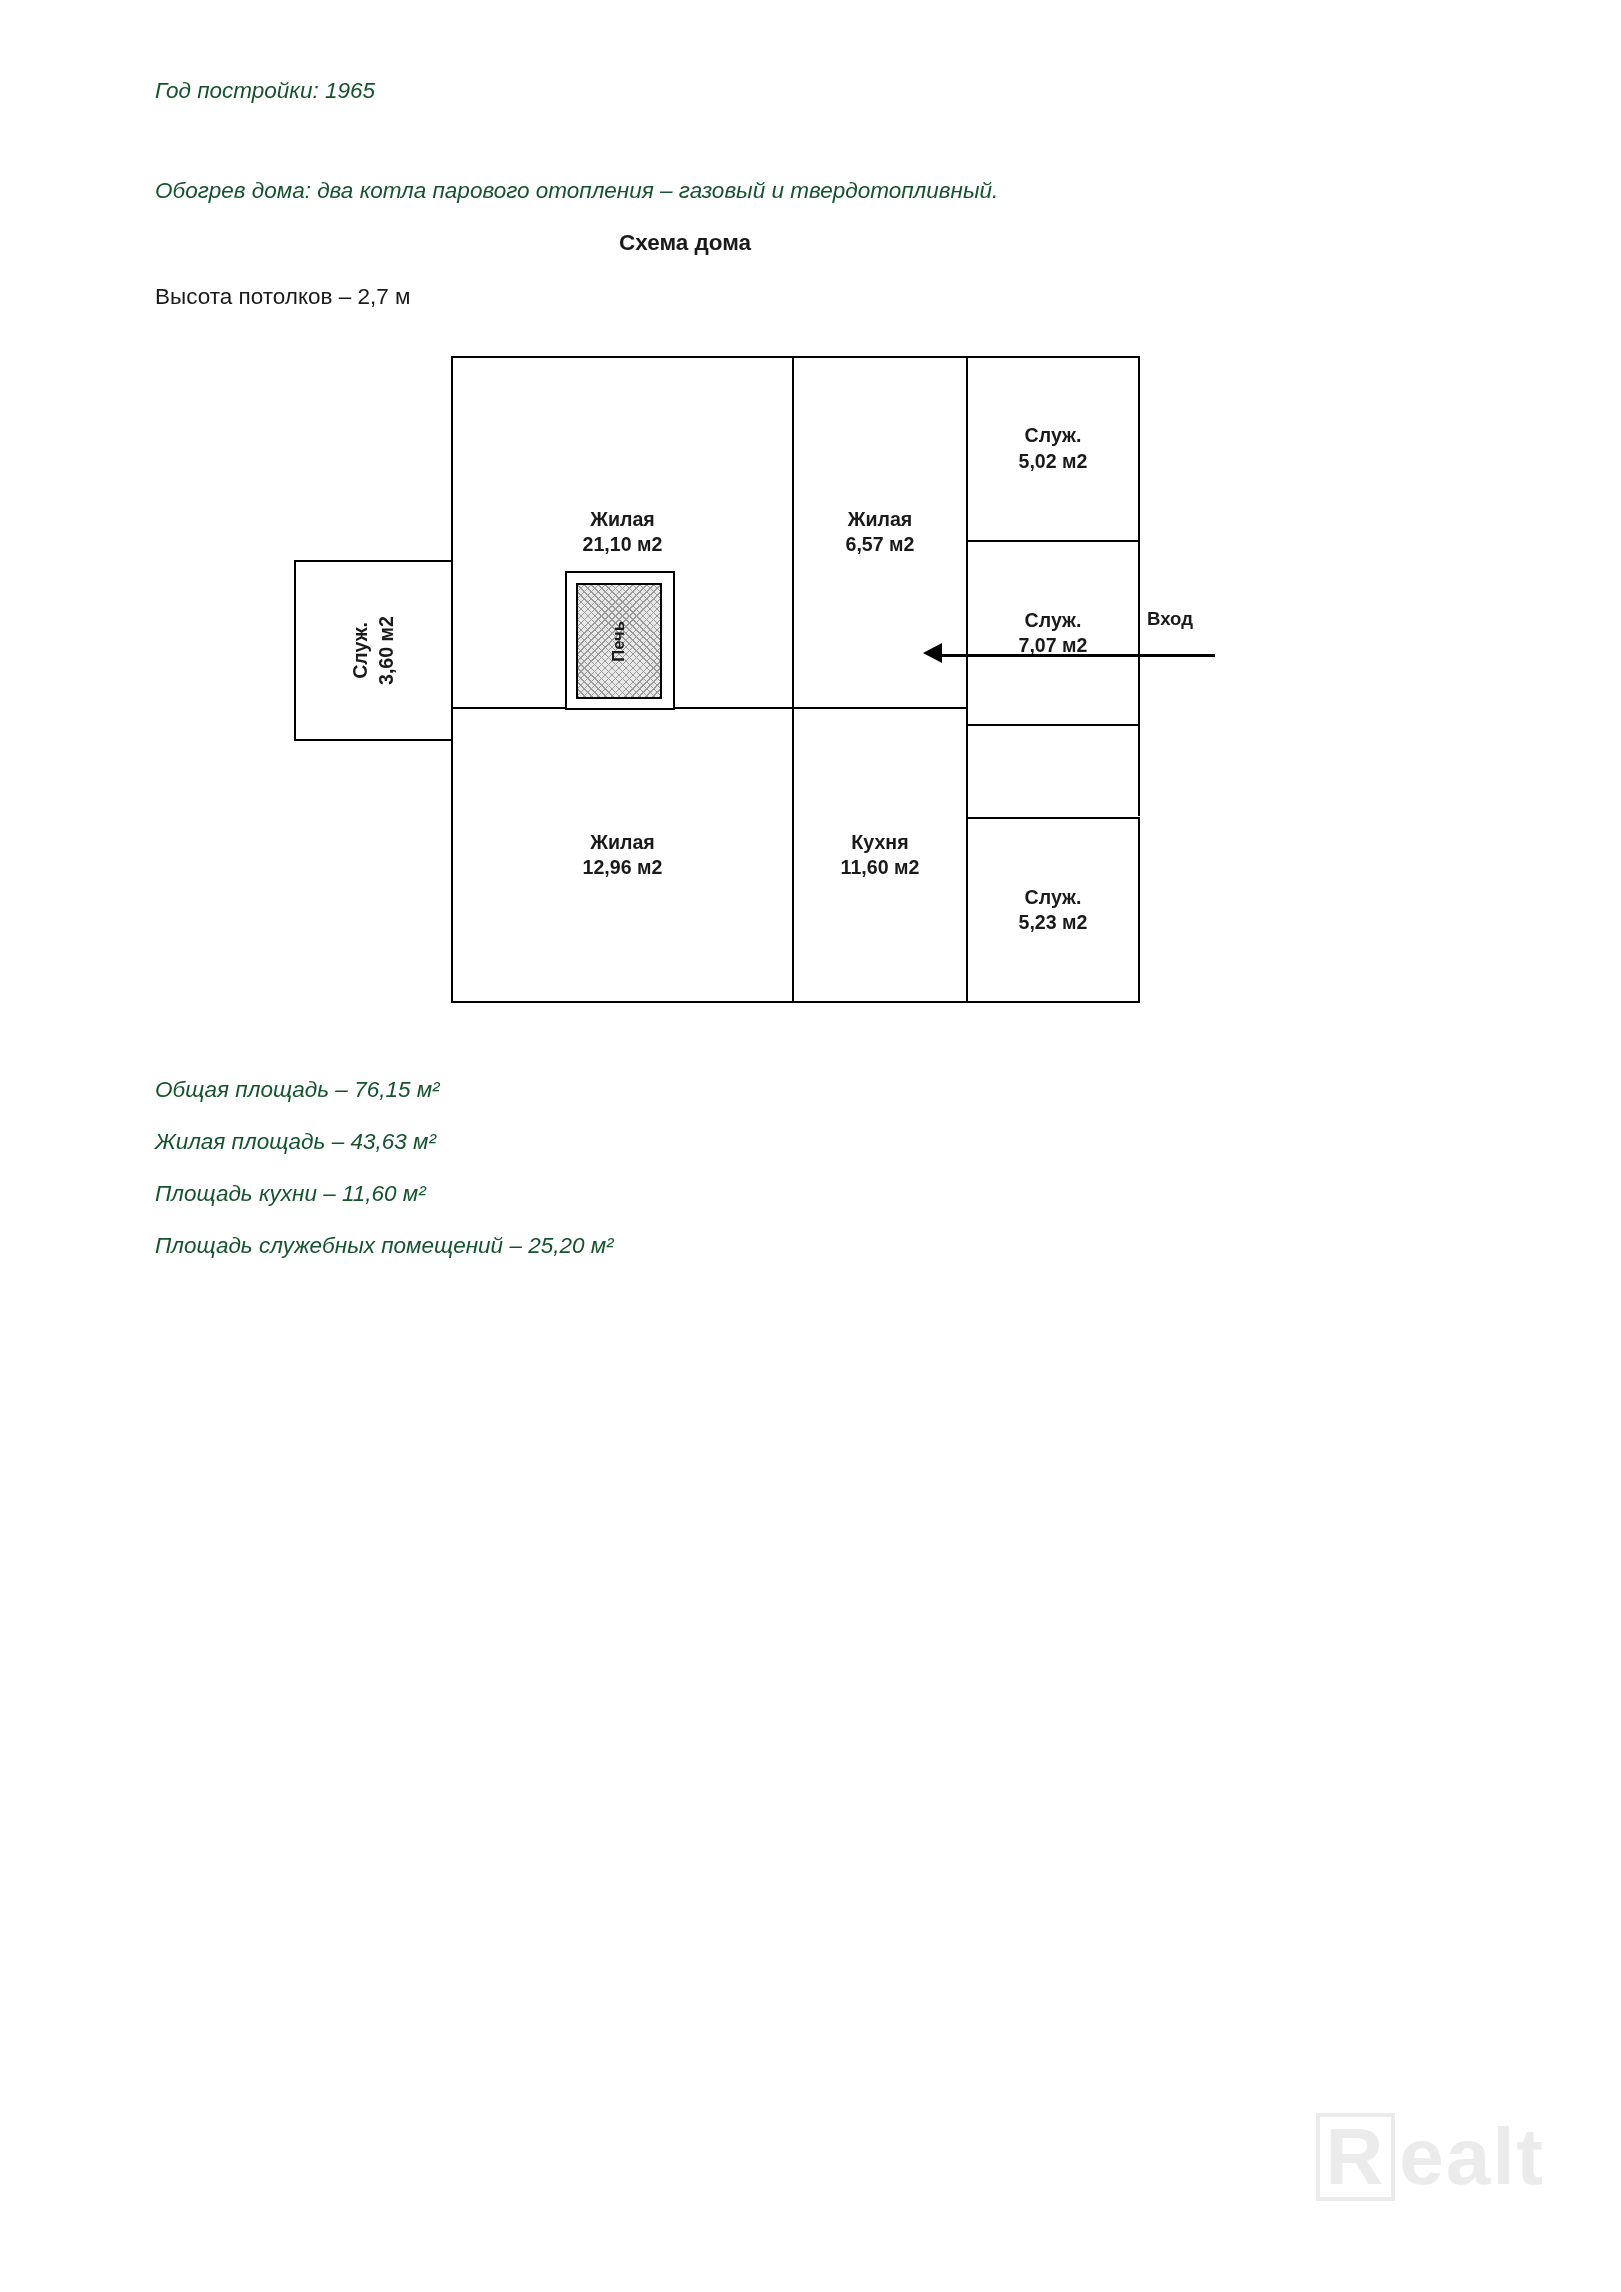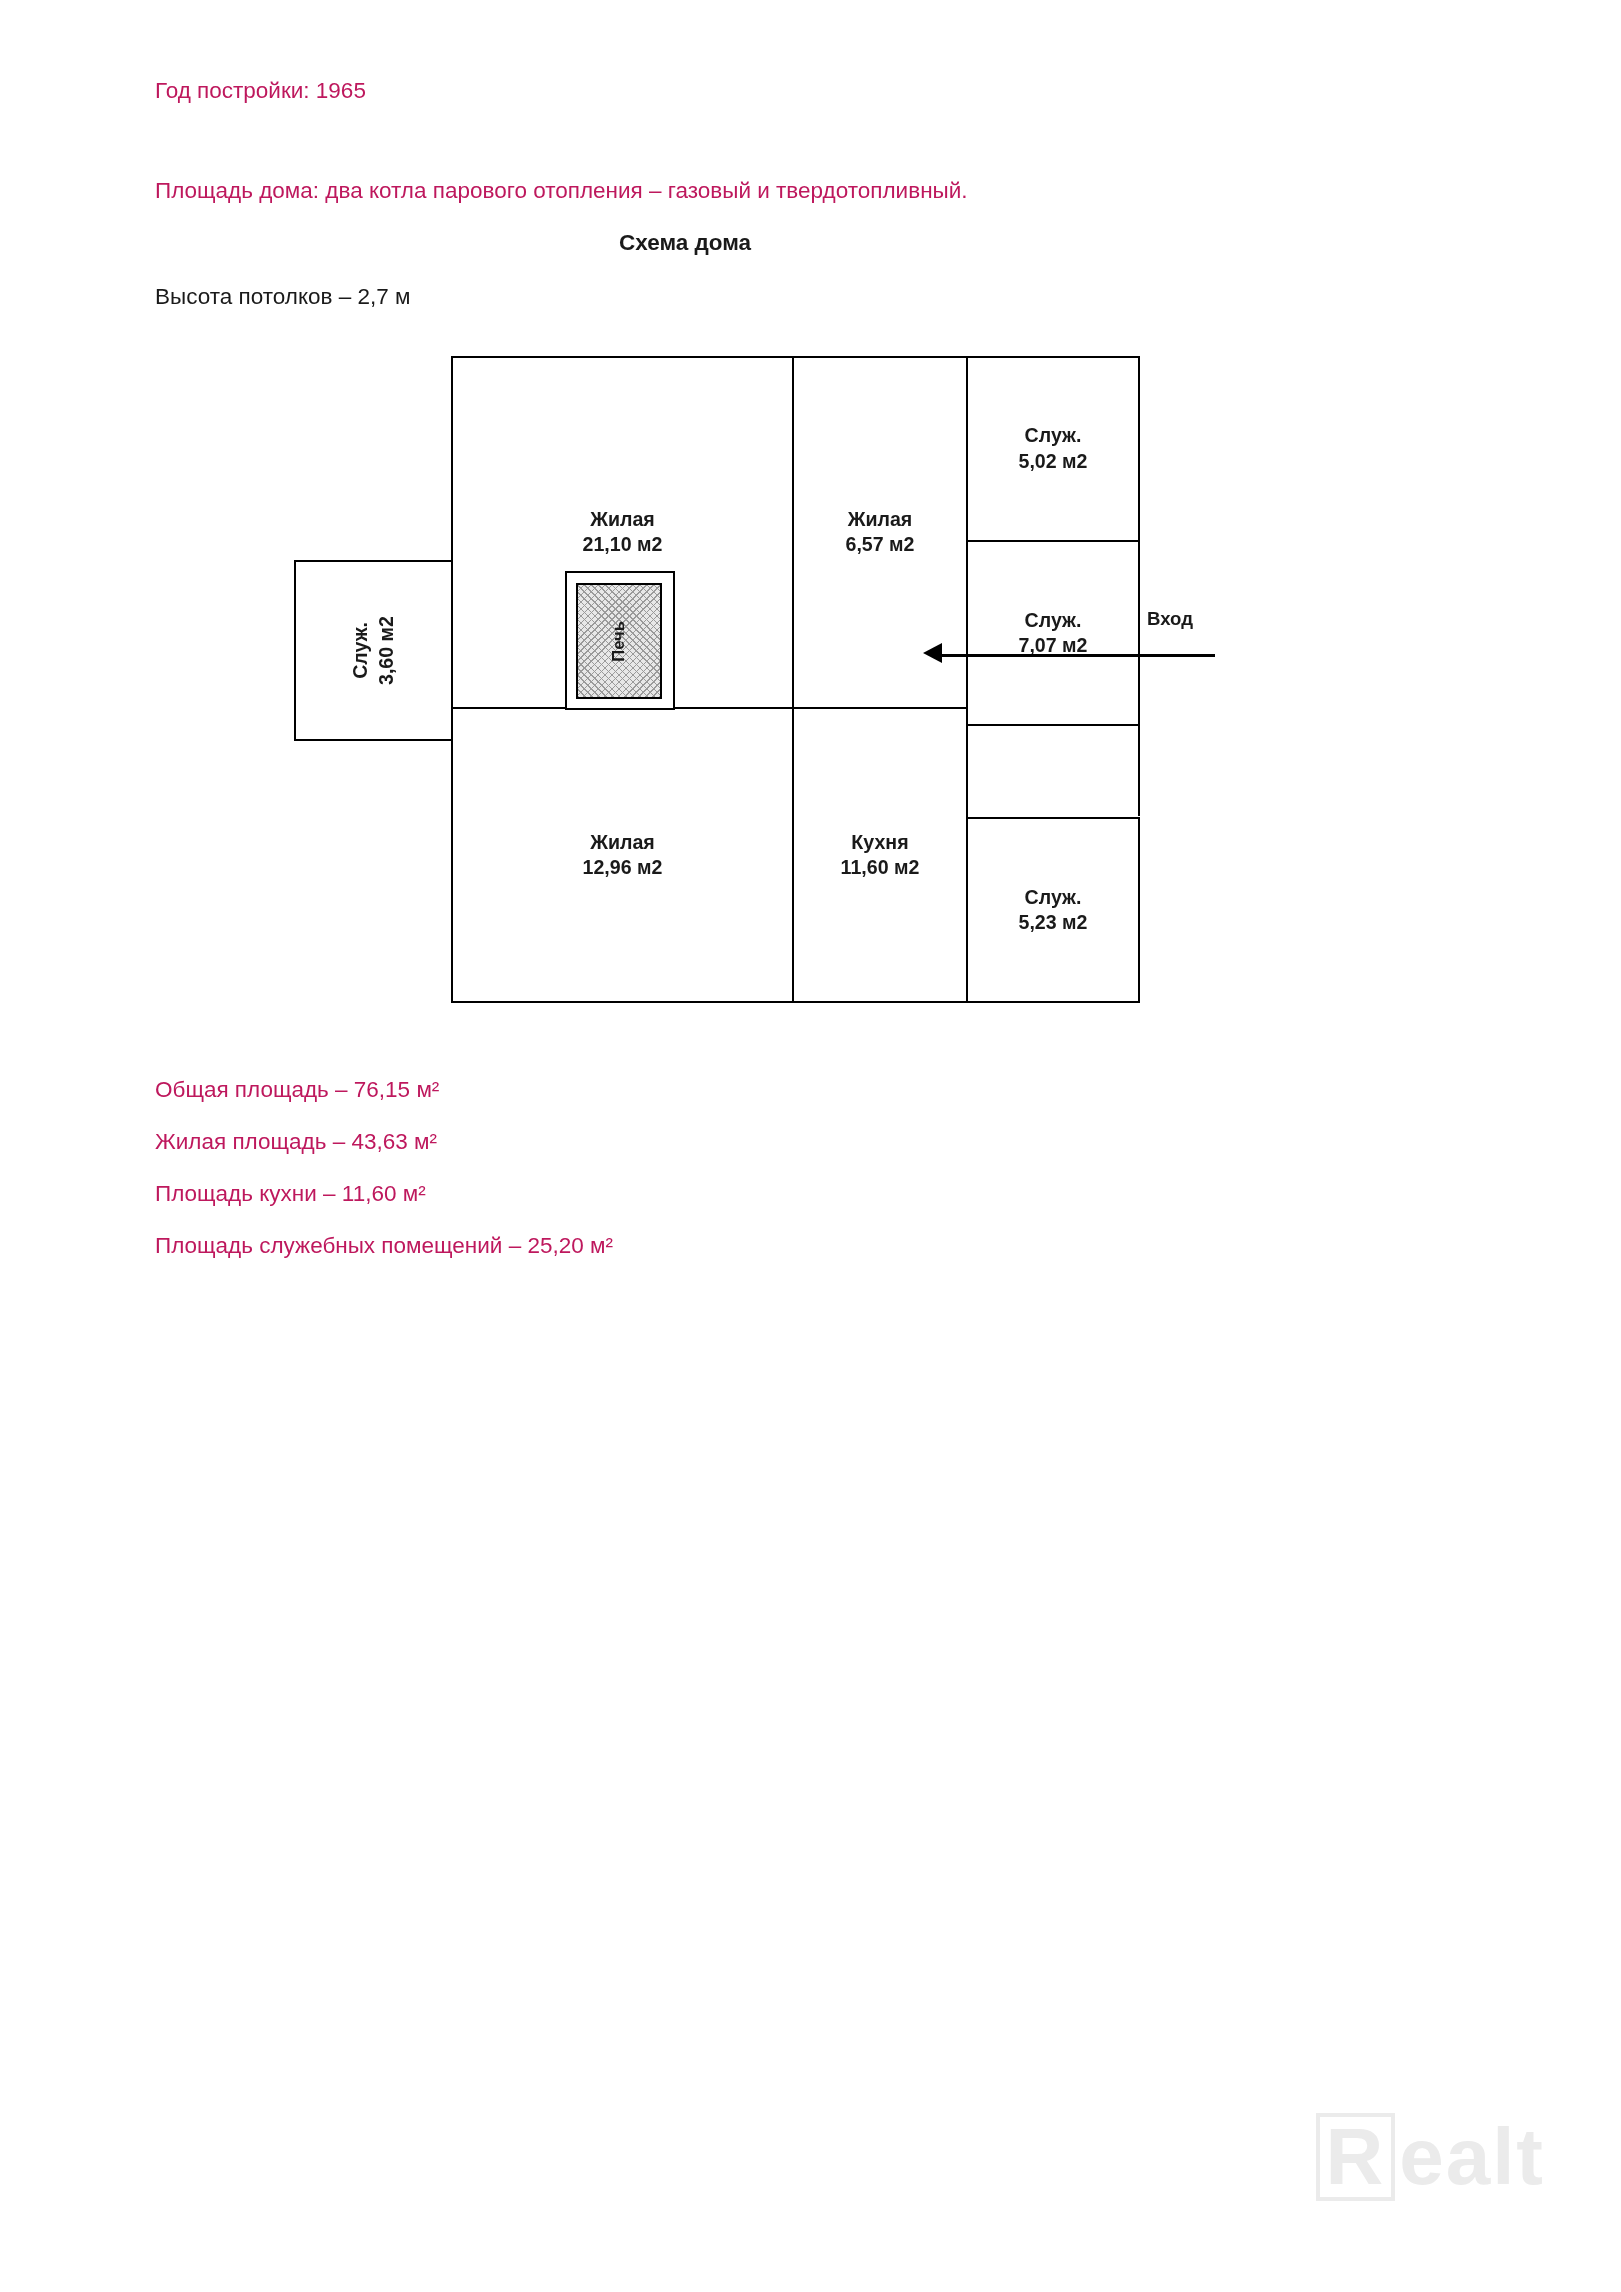--- a/index.html
+++ b/index.html
@@ -22,21 +22,22 @@
     width: 1621px;
     height: 2293px;
   }
 
   
   .text-line {
     position: absolute;
     font-size: 22.5px;
     line-height: 29px;
     white-space: nowrap;
-    color: #be185d;
+    color: #14532d;
+    font-style: italic;
   }
   .intro-1 { left: 155px; top: 76px; }
   .intro-2 { left: 155px; top: 128px; }
   .intro-3 { left: 155px; top: 176px; }
 
   .scheme-title {
     position: absolute;
     left: 619px;
     top: 230px;
     font-size: 22.5px;
@@ -189,21 +190,21 @@
     margin-right: 3.9px;
     line-height: 1;
   }
 </style>
 </head>
 <body>
 
 <div class="doc">
 
   <div class="text-line intro-1">Год постройки: 1965</div>
-  <div class="text-line intro-3">Площадь дома: два котла парового отопления – газовый и твердотопливный.</div>
+  <div class="text-line intro-3">Обогрев дома: два котла парового отопления – газовый и твердотопливный.</div>
 
   <div class="scheme-title">Схема дома</div>
   <div class="ceiling">Высота потолков – 2,7 м</div>
 
   <div class="plan">
 
     <div class="room r-living1">
       <div class="lbl">Жилая</div>
       <div class="lbl">21,10 м2</div>
     </div>

